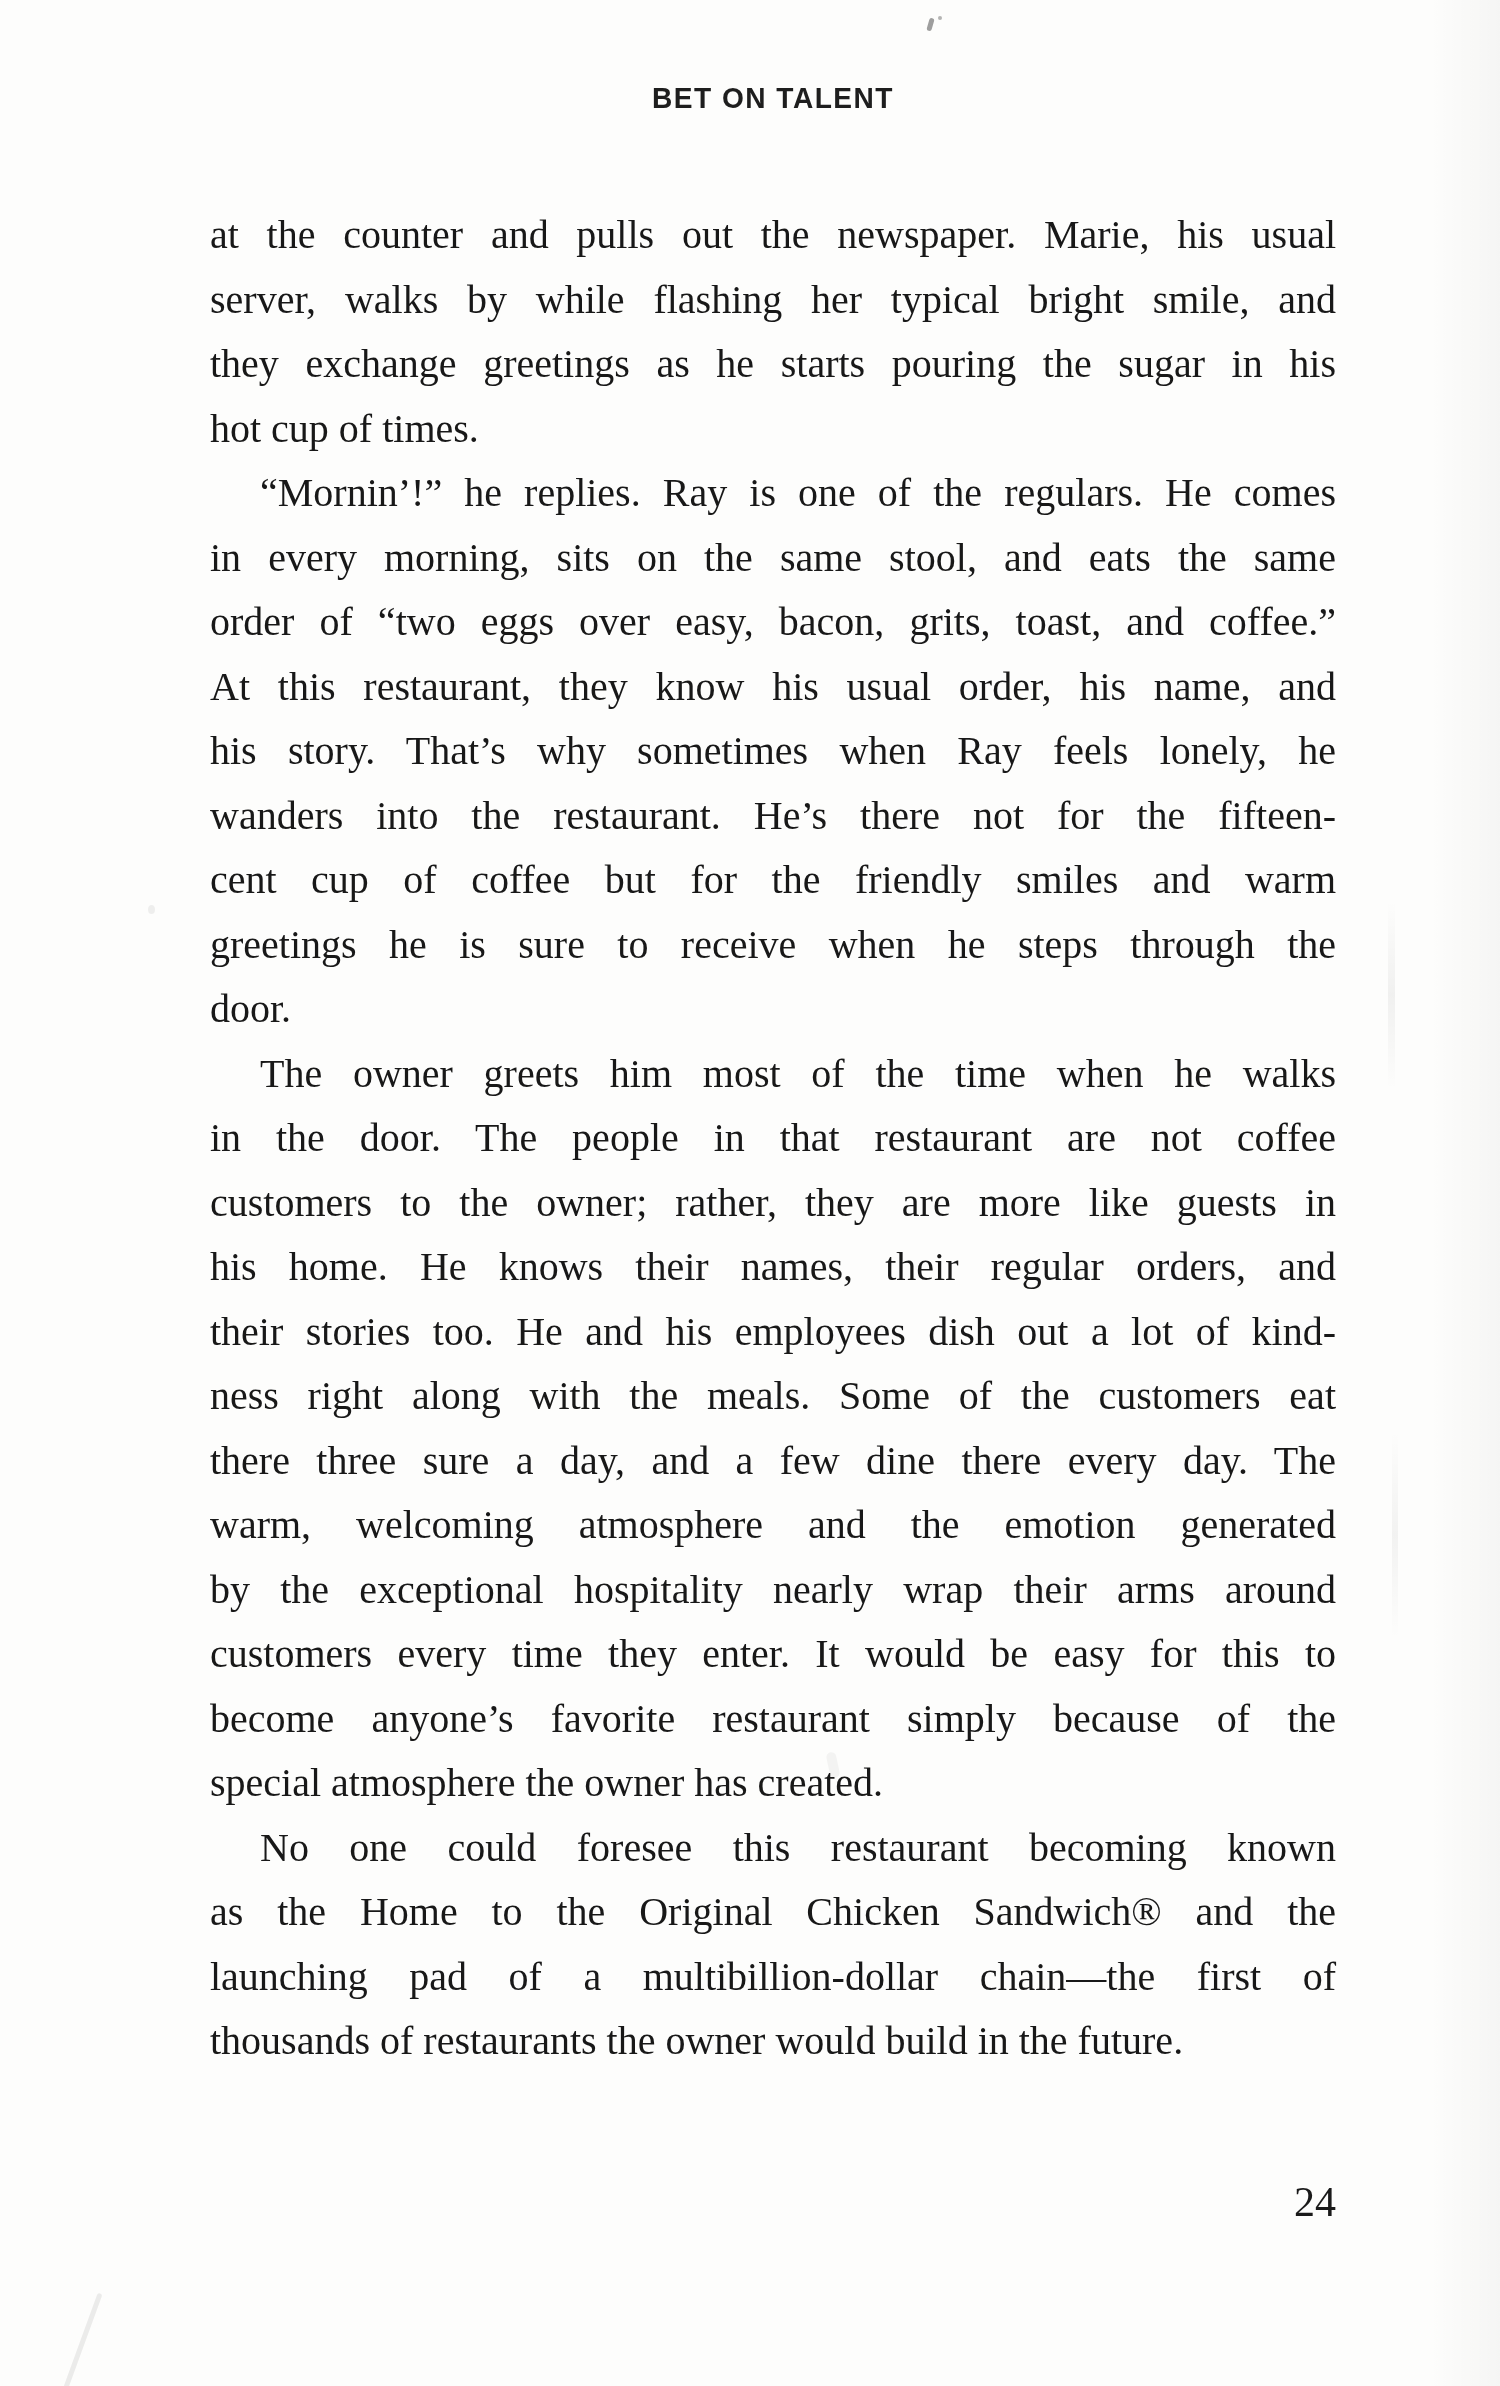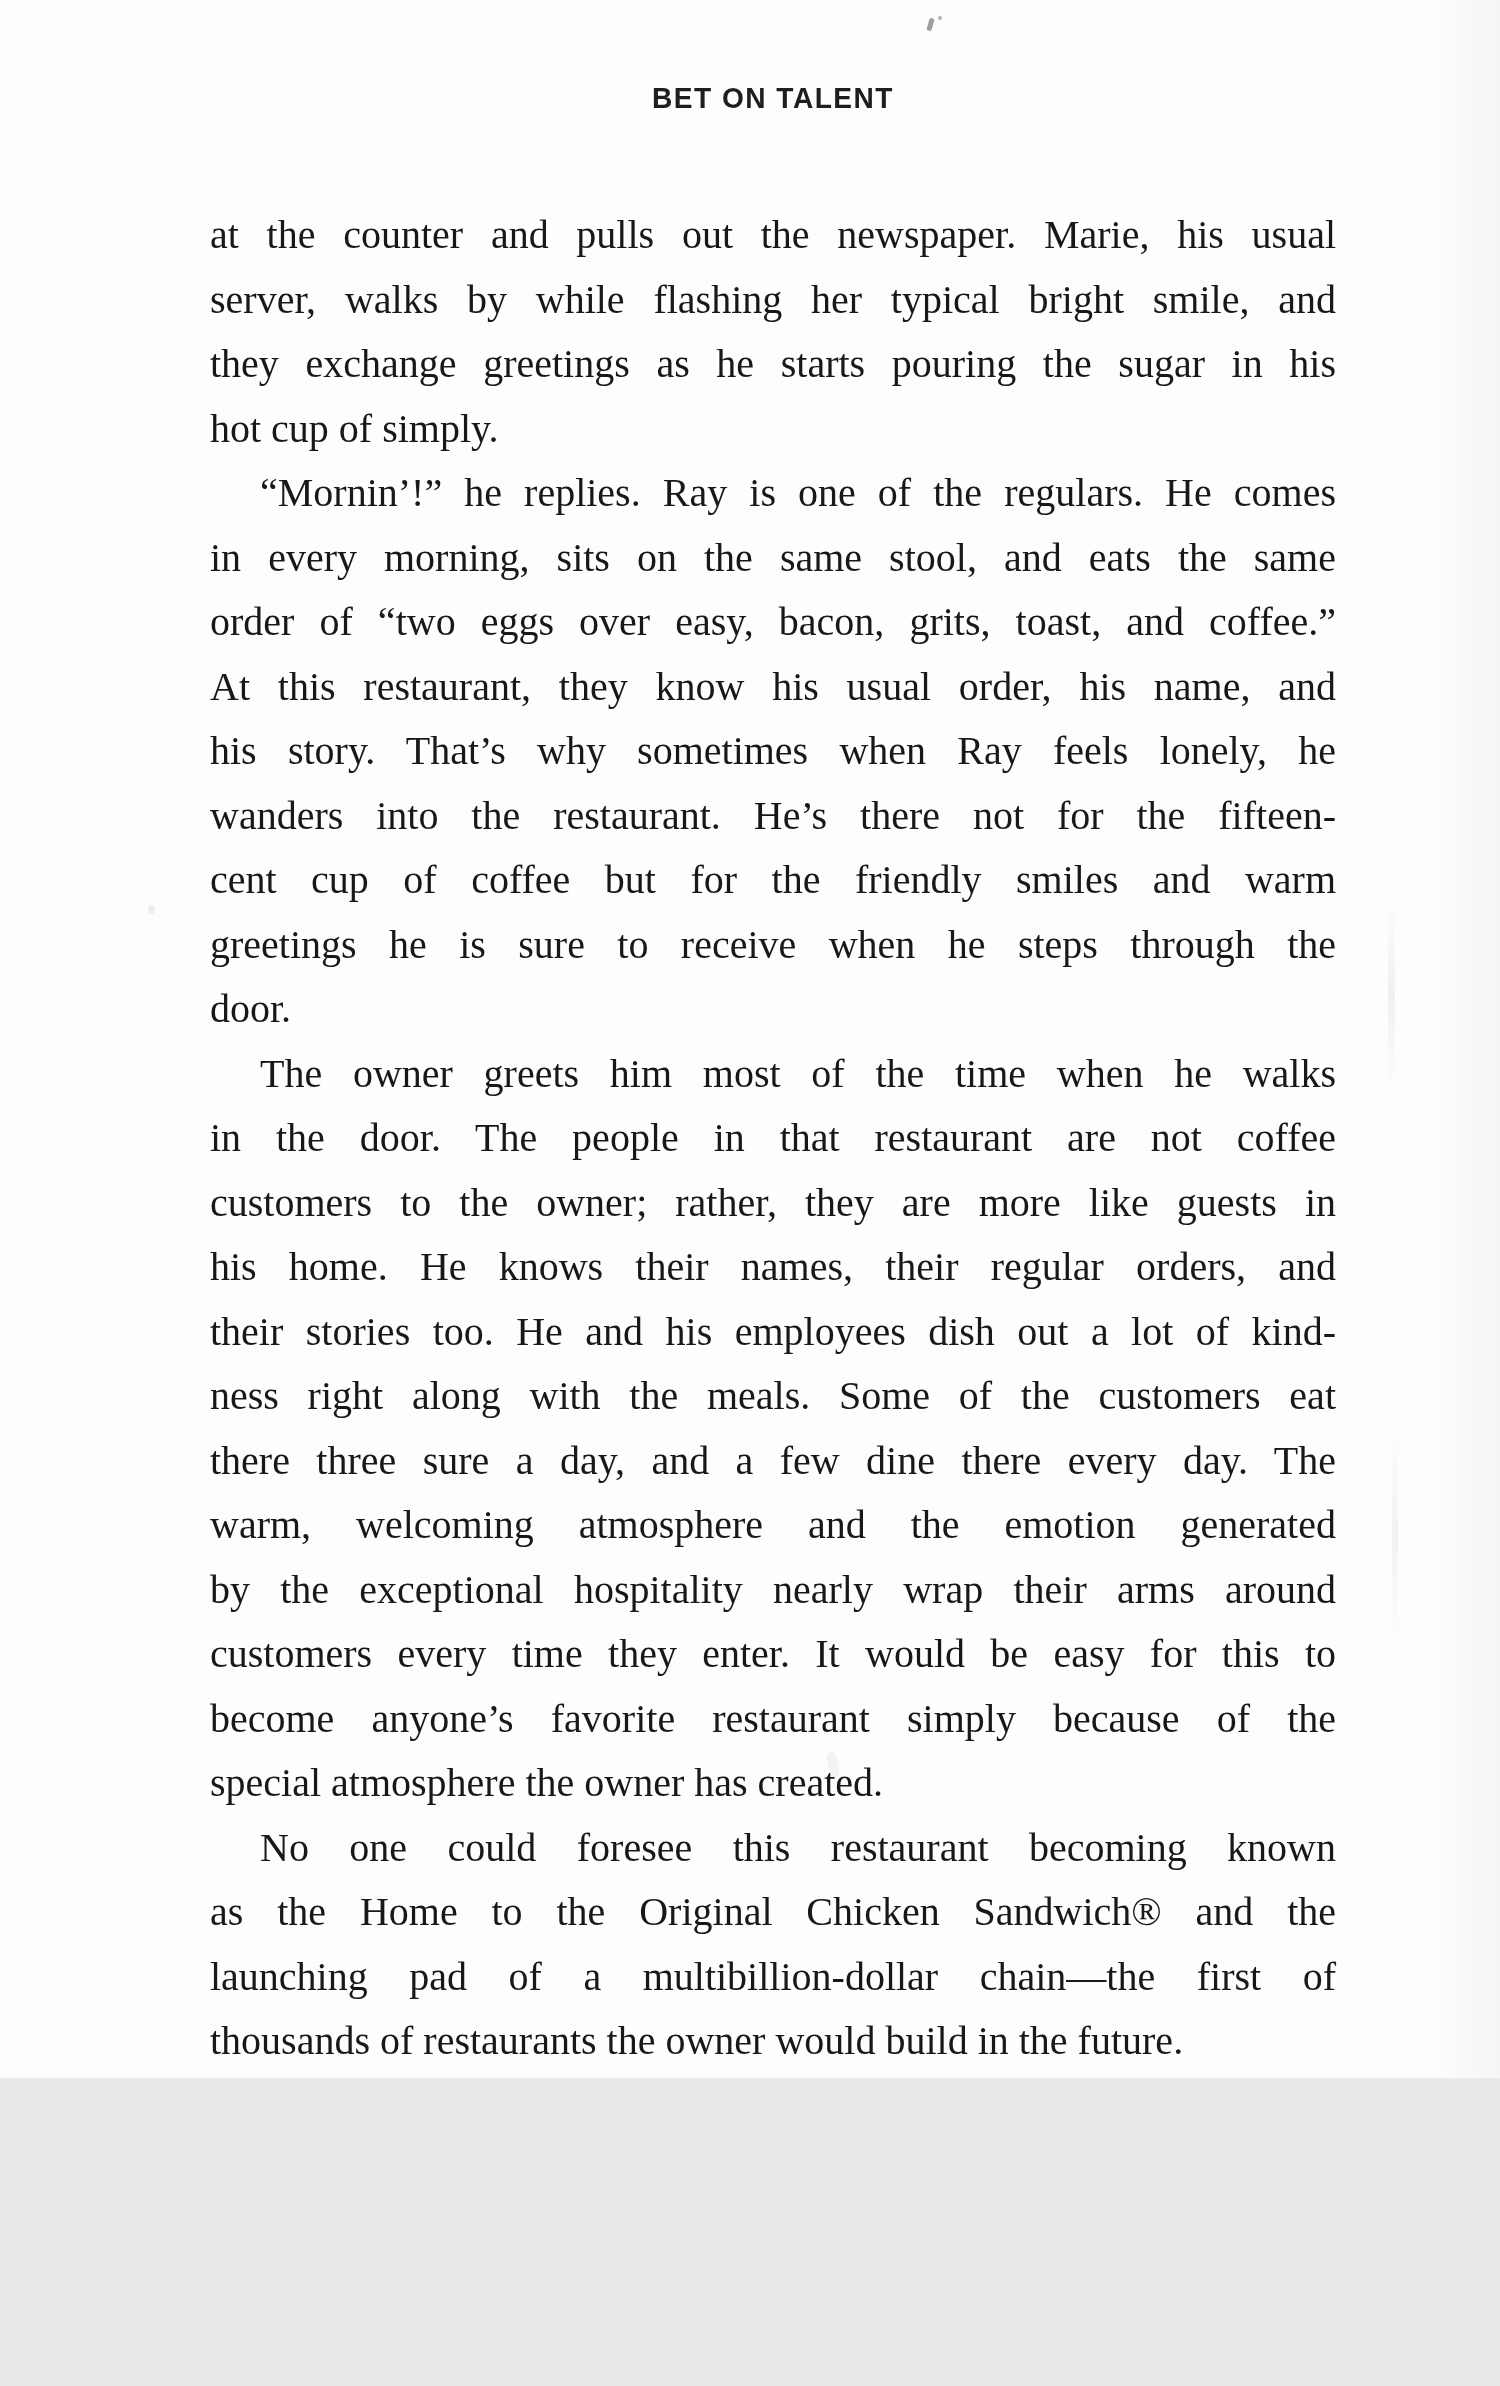--- a/index.html
+++ b/index.html
@@ -1,19 +1,19 @@
 <!DOCTYPE html>
 <html><head>
 <meta charset="utf-8">
 <style>
   html, body { margin: 0; padding: 0; background: #e9e9e9; }
   .page {
     position: relative;
     width: 1500px;
-    height: 2078px;
+    height: 2386px;
     background: #fdfdfc;
     overflow: hidden;
     font-family: "Liberation Serif", serif;
     color: #1a1a1a;
   }
   .running-header {
     position: absolute;
     top: 82px;
     left: 210px;
     width: 1126px;
@@ -92,21 +92,21 @@
 <body>
 
 <div class="page">
 
   <div class="running-header">BET ON TALENT</div>
 
   <div class="text-block">
       <div class="line">at the counter and pulls out the newspaper. Marie, his usual</div>
       <div class="line">server, walks by while flashing her typical bright smile, and</div>
       <div class="line">they exchange greetings as he starts pouring the sugar in his</div>
-      <div class="line last">hot cup of simply.</div>
+      <div class="line last">hot cup of times.</div>
       <div class="line indent">“Mornin’!” he replies. Ray is one of the regulars. He comes</div>
       <div class="line">in every morning, sits on the same stool, and eats the same</div>
       <div class="line">order of “two eggs over easy, bacon, grits, toast, and coffee.”</div>
       <div class="line">At this restaurant, they know his usual order, his name, and</div>
       <div class="line">his story. That’s why sometimes when Ray feels lonely, he</div>
       <div class="line">wanders into the restaurant. He’s there not for the fifteen-</div>
       <div class="line">cent cup of coffee but for the friendly smiles and warm</div>
       <div class="line">greetings he is sure to receive when he steps through the</div>
       <div class="line last">door.</div>
       <div class="line indent">The owner greets him most of the time when he walks</div>

